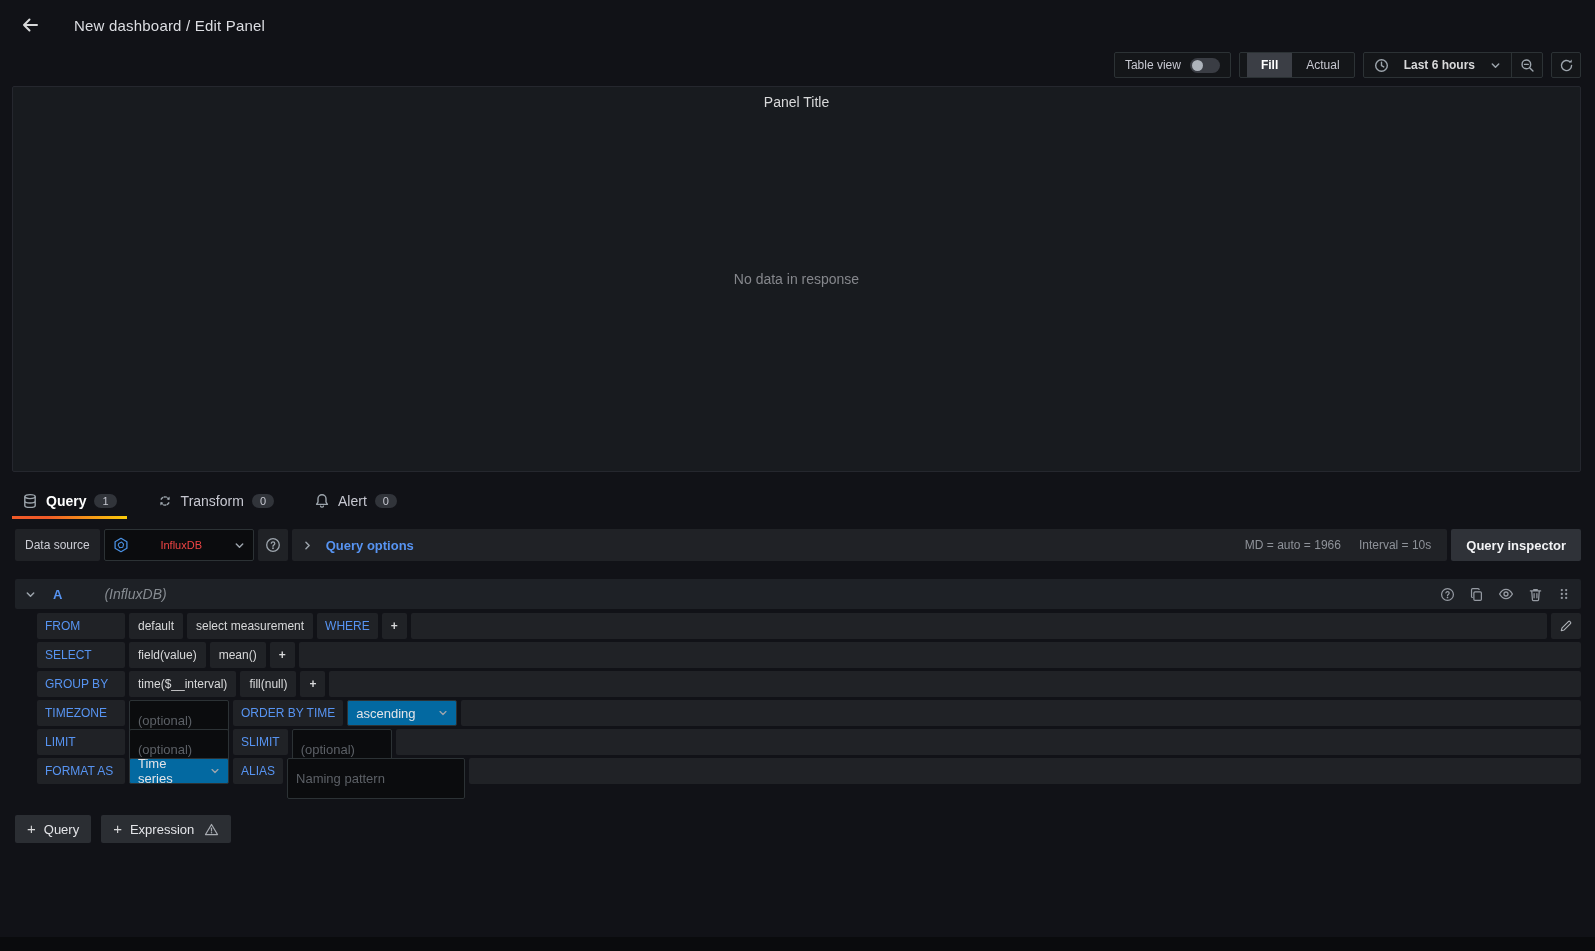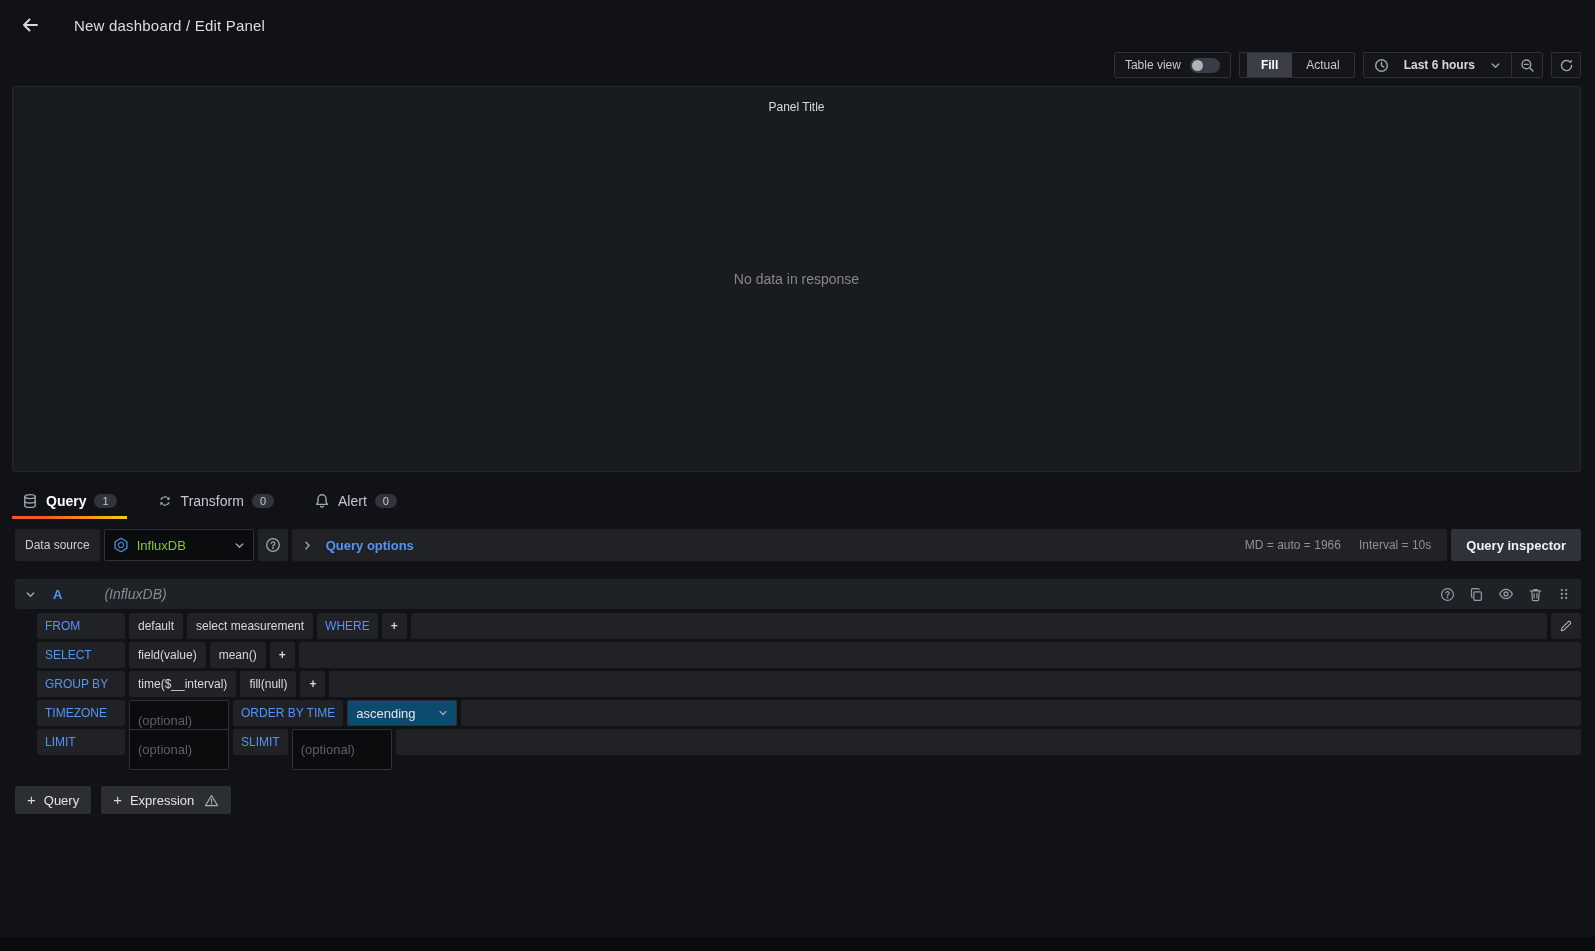--- a/index.html
+++ b/index.html
@@ -30,38 +30,38 @@
   .timepicker { cursor:pointer; }
   .tp-main { display:flex; align-items:center; gap:15px; padding:0 10px; height:100%; }
   .tp-label { font-size:12px; font-weight:700; color:#d8d9da; }
   .tp-divider { width:1px; height:100%; background:#2c3235; }
   .tp-zoomout { width:30px; height:100%; display:flex; align-items:center; justify-content:center; cursor:pointer; }
   .refresh-btn { width:30px; justify-content:center; cursor:pointer; }
   .icon-gray { color:#9DA5AD; }
 
   
   .panel { margin:0 14px 0 12px; height:386px; background:#181b1f; border:1px solid #25272e; border-radius:2px; position:relative; }
-  .panel-title { position:absolute; top:13px; left:0; right:0; text-align:center; font-size:12px; font-weight:500; color:#d8d9da; }
+  .panel-title { position:absolute; top:7px; left:0; right:0; text-align:center; font-size:14px; font-weight:500; color:#d8d9da; }
   .panel-msg { position:absolute; top:50%; left:0; right:0; transform:translateY(-50%); text-align:center; font-size:14px; color:#85878c; }
 
   
   .tabs-row { display:flex; align-items:stretch; gap:20px; margin:14px 14px 0 12px; }
   .tab { position:relative; display:flex; align-items:center; gap:8px; padding:7px 10px 10px; cursor:pointer; }
   .tab .tab-label { font-size:14px; font-weight:500; color:#c7c8d1; }
   .tab.active .tab-label { color:#ffffff; font-weight:700; }
   .tab.active::after { content:""; position:absolute; left:0; right:0; bottom:0; height:3px;
       background-image:linear-gradient(90deg,#f05a28 30%,#fbca0a 99%); }
   .tab-badge { font-size:11px; font-weight:500; color:#c7c8d1; background:#31343a; border-radius:9px; padding:1px 8px; }
   .tab-icon { color:#9DA5AD; }
 
   
   .ds-row { display:flex; align-items:stretch; gap:4px; margin:10px 14px 0 15px; height:32px; }
   .ds-label { background:#202226; display:flex; align-items:center; padding:0 10px; font-size:12px; font-weight:500; color:#cdced6; border-radius:2px; }
   .ds-picker { width:150px; background:#0b0c0e; border:1px solid #2c3235; border-radius:2px; display:flex; align-items:center; padding:0 8px; gap:8px; cursor:pointer; }
-  .ds-picker .ds-name { flex:1; font-size:13px; font-weight:500; color:#84cc16; }
+  .ds-picker .ds-name { flex:1; font-size:11px; font-weight:500; color:#ef4444;text-align:center; }
   .sq-btn { width:30px; background:#202226; border-radius:2px; display:flex; align-items:center; justify-content:center; cursor:pointer; }
   .qo-strip { flex:1; background:#202226; border-radius:2px; display:flex; align-items:center; padding:0 4px 0 10px; }
   .qo-left { display:flex; align-items:center; gap:13px; cursor:pointer; }
   .qo-label { font-size:13px; font-weight:600; color:#5794f2; }
   .qo-spacer { flex:1; }
   .qo-stats { display:flex; align-items:center; gap:18px; padding-right:12px; }
   .qo-stat { font-size:12px; color:#8e9299; }
   .inspector-btn { background:#2f3238; border-radius:2px; display:flex; align-items:center; padding:0 15px; font-size:13px; font-weight:600; color:#f2f3f5; cursor:pointer; }
 
   
@@ -78,21 +78,21 @@
   .cell { background:#202226; border-radius:2px; display:flex; align-items:center; font-size:12px; }
   .lbl { width:88px; padding:12px 8px; color:#5794f2; font-weight:500; }
   .kw { padding:0 8px; color:#5794f2; font-weight:500; cursor:pointer; }
   .seg { padding:0 9px; color:#d8d9da; font-weight:500; cursor:pointer; }
   .plus { padding:0 9px; color:#d8d9da; font-weight:700; cursor:pointer; }
   .filler { flex:1; background:#202226; border-radius:2px; }
   .qinput { background:#0b0c0e; border:1px solid #2c3235; border-radius:2px; height:41px; padding:0 8px; font-size:13px;
             font-family:"Liberation Sans","DejaVu Sans",sans-serif; color:#d8d9da; outline:none; }
   .qinput::placeholder { color:#5c6066; opacity:1; }
   .w100 { width:100px; } .w178 { width:178px; }
-  .qselect { background:#0c4a6e; border:1px solid #2c3235; border-radius:2px; display:flex; align-items:center; padding:0 8px; gap:6px; cursor:pointer; }
+  .qselect { background:#0369a1; border:1px solid #2c3235; border-radius:2px; display:flex; align-items:center; padding:0 8px; gap:6px; cursor:pointer; }
   .qselect .sel-val { flex:1; font-size:13px; font-weight:500; color:#e3e4e8; }
   .pencil-btn { width:30px; background:#202226; border-radius:2px; display:flex; align-items:center; justify-content:center; cursor:pointer; color:#aeb2b8; }
 
   
   .footer-actions { display:flex; gap:10px; margin:26px 0 0 15px; }
   .sec-btn { height:28px; background:#2b2e33; border-radius:2px; display:flex; align-items:center; gap:8px; padding:0 12px; cursor:pointer; }
   .sec-btn .plus-glyph { font-size:15px; font-weight:500; color:#d8d9da; margin-top:-1px; }
   .sec-btn .btn-label { font-size:13px; font-weight:500; color:#e3e4e8; }
   .warn-icon { color:#a7abb1; margin-left:2px; }
 
@@ -329,20 +329,34 @@
     </div>
 
     <div class="q-row">
       <div class="cell lbl">LIMIT</div>
       <input class="qinput w100" placeholder="(optional)" style="">
       <div class="cell kw">SLIMIT</div>
       <input class="qinput w100" placeholder="(optional)" style="">
       <div class="filler"></div>
     </div>
 
+    <div class="q-row">
+      <div class="cell lbl">FORMAT AS</div>
+      <div class="qselect w100">
+        <span class="sel-val">Time series</span>
+        <span class="icon-gray">
+          <svg width="10" height="10" viewBox="0 0 12 12">
+              <path d="M2.5 4.3 6 7.8l3.5-3.5" fill="none" stroke="currentColor" stroke-width="1.6" stroke-linecap="round" stroke-linejoin="round"></path>
+            </svg>
+        </span>
+      </div>
+      <div class="cell kw">ALIAS</div>
+      <input class="qinput w178" placeholder="Naming pattern" style="">
+      <div class="filler"></div>
+    </div>
   </div>
 </div>
 
 <div class="footer-actions">
   <div class="sec-btn">
     <span class="plus-glyph">+</span>
     <span class="btn-label">Query</span>
   </div>
   <div class="sec-btn">
     <span class="plus-glyph">+</span>

